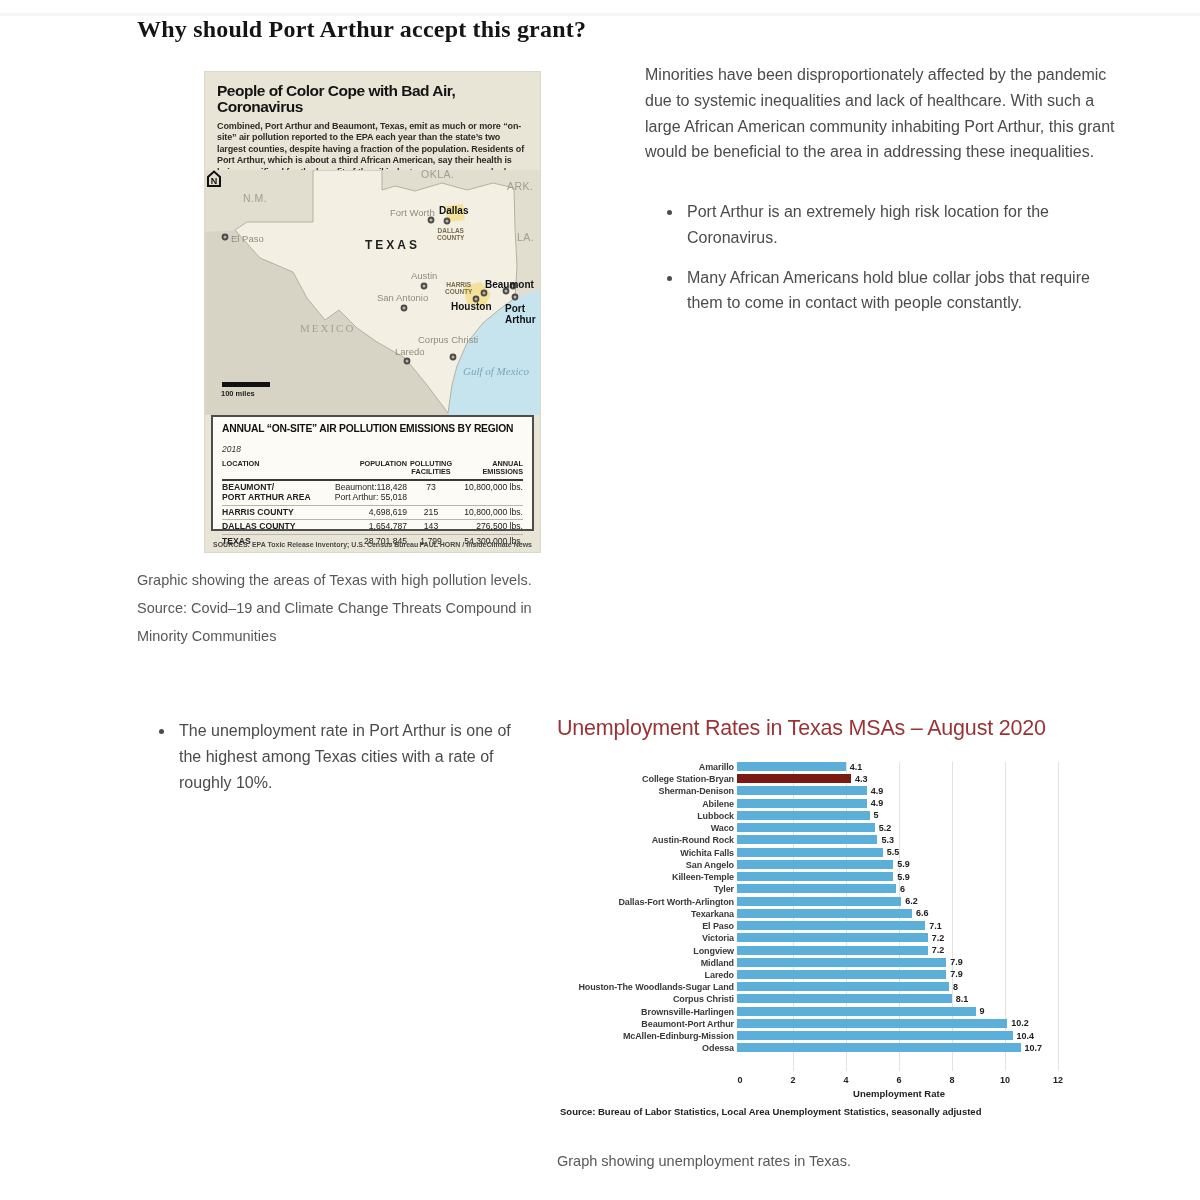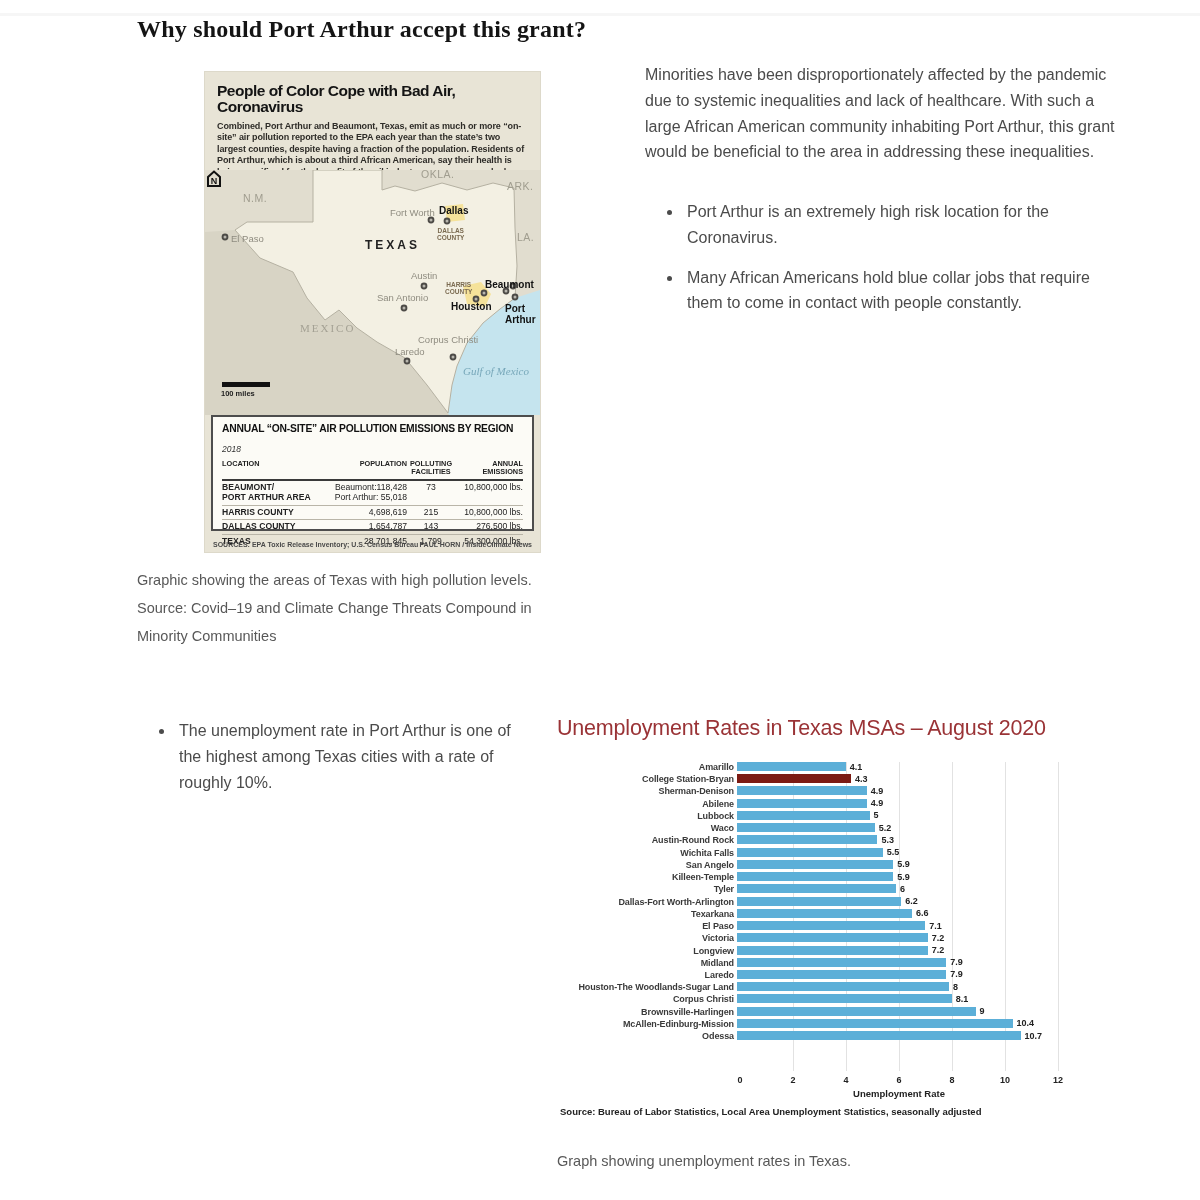--- a/index.html
+++ b/index.html
@@ -403,20 +403,27 @@
             </div>
           </div>
           <div class="crow">
             <div class="clab">Brownsville-Harlingen</div>
             <div class="ctrack">
               <div class="cbar" style="width: 238.5px; background: rgb(92, 175, 216);"></div>
               <div class="cval">9</div>
             </div>
           </div>
           <div class="crow">
+            <div class="clab">Beaumont-Port Arthur</div>
+            <div class="ctrack">
+              <div class="cbar" style="width: 270.3px; background: rgb(92, 175, 216);"></div>
+              <div class="cval">10.2</div>
+            </div>
+          </div>
+          <div class="crow">
             <div class="clab">McAllen-Edinburg-Mission</div>
             <div class="ctrack">
               <div class="cbar" style="width: 275.6px; background: rgb(92, 175, 216);"></div>
               <div class="cval">10.4</div>
             </div>
           </div>
           <div class="crow">
             <div class="clab">Odessa</div>
             <div class="ctrack">
               <div class="cbar" style="width: 283.55px; background: rgb(92, 175, 216);"></div>

